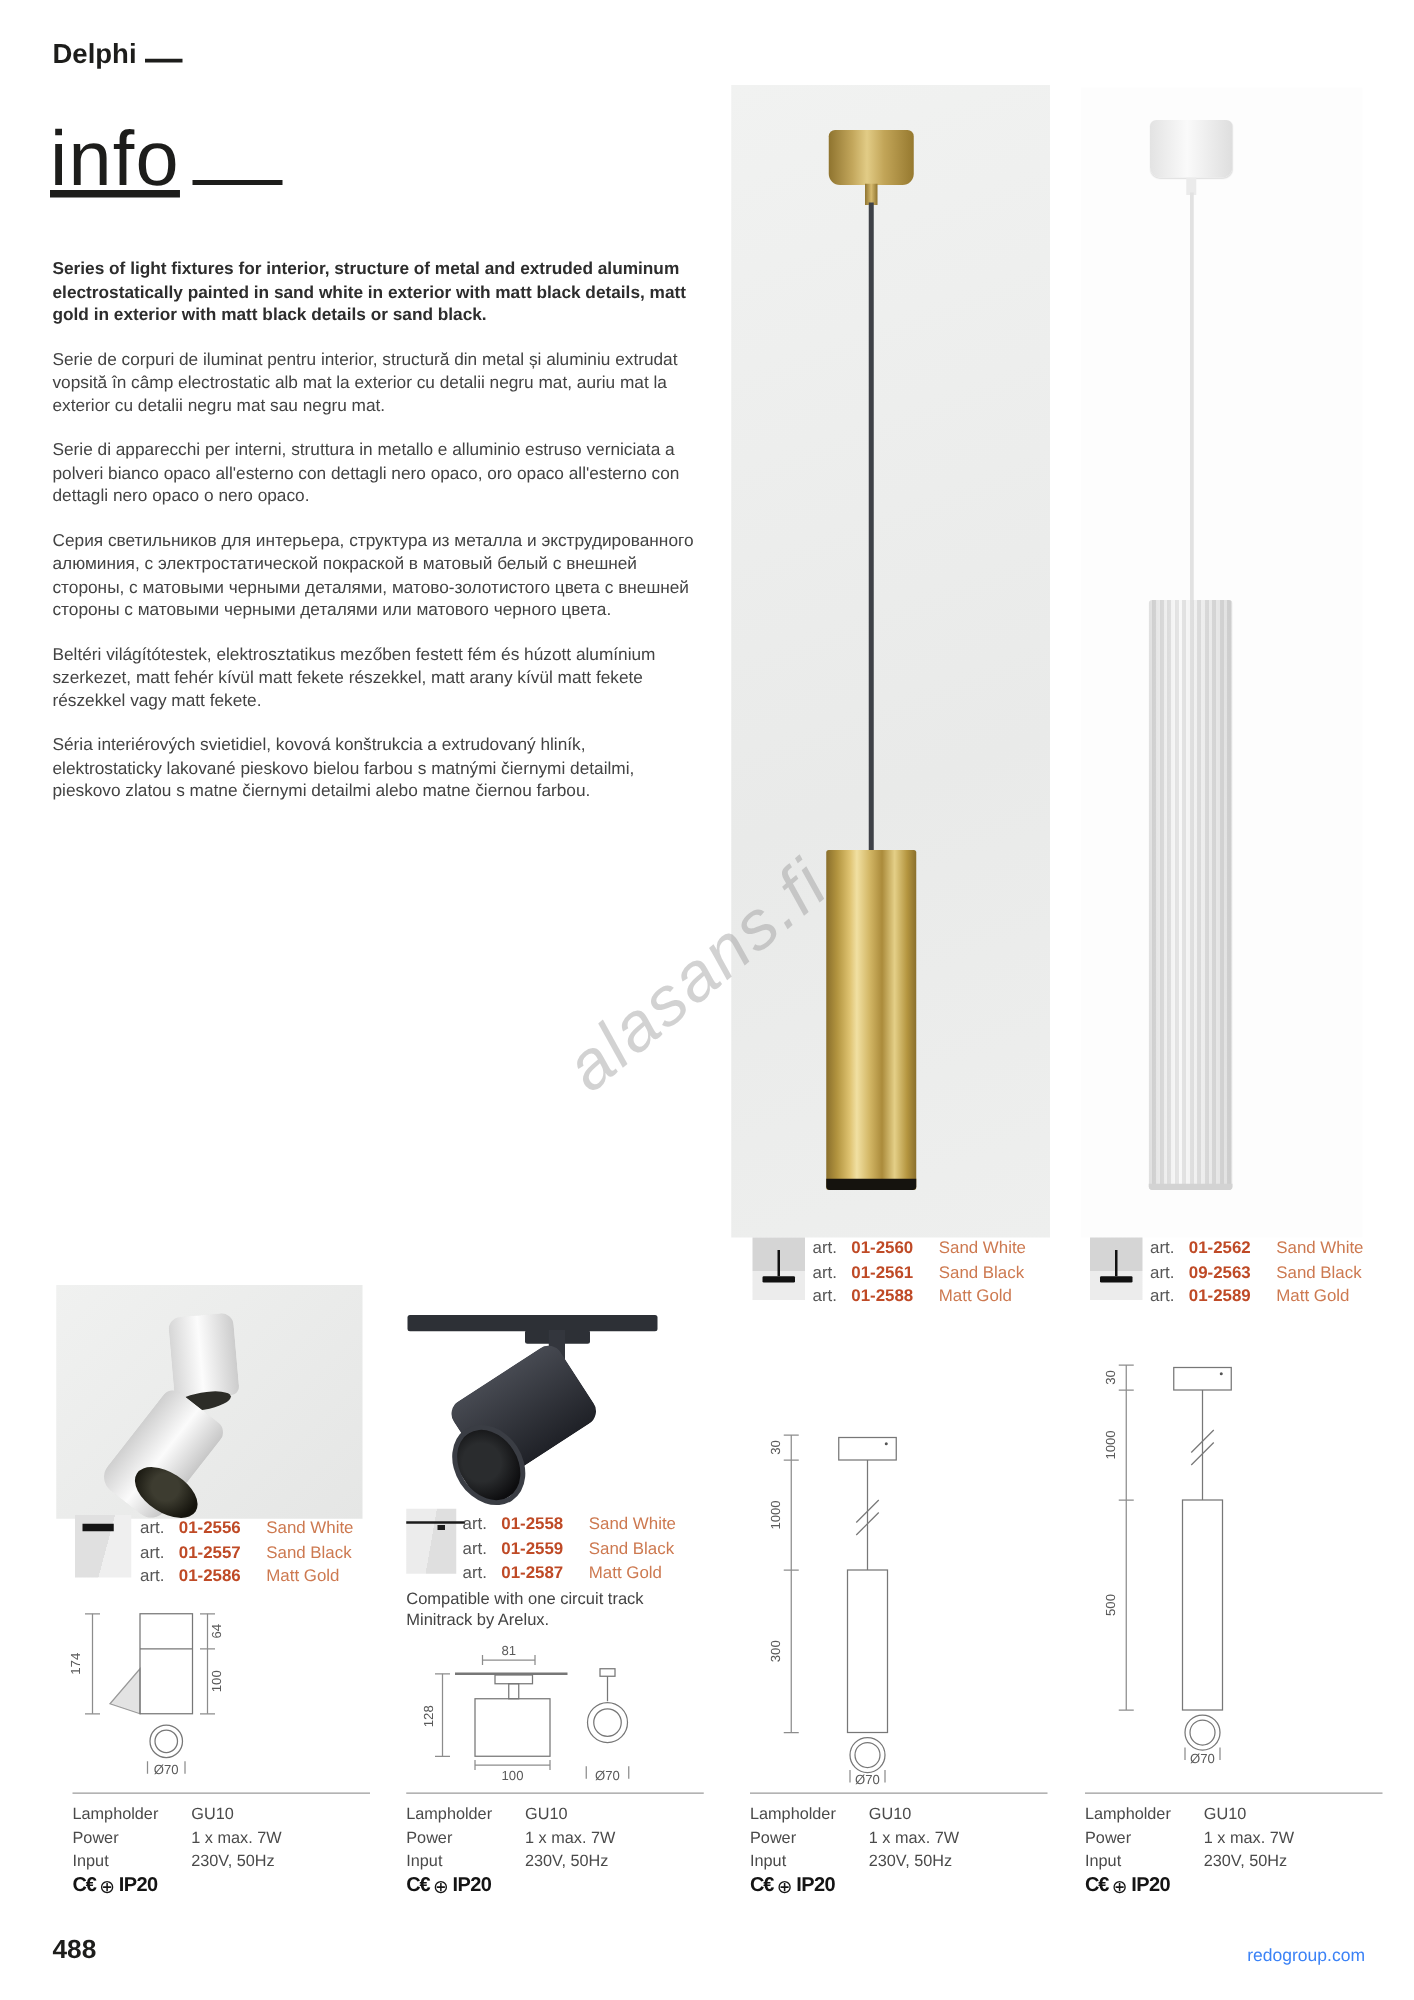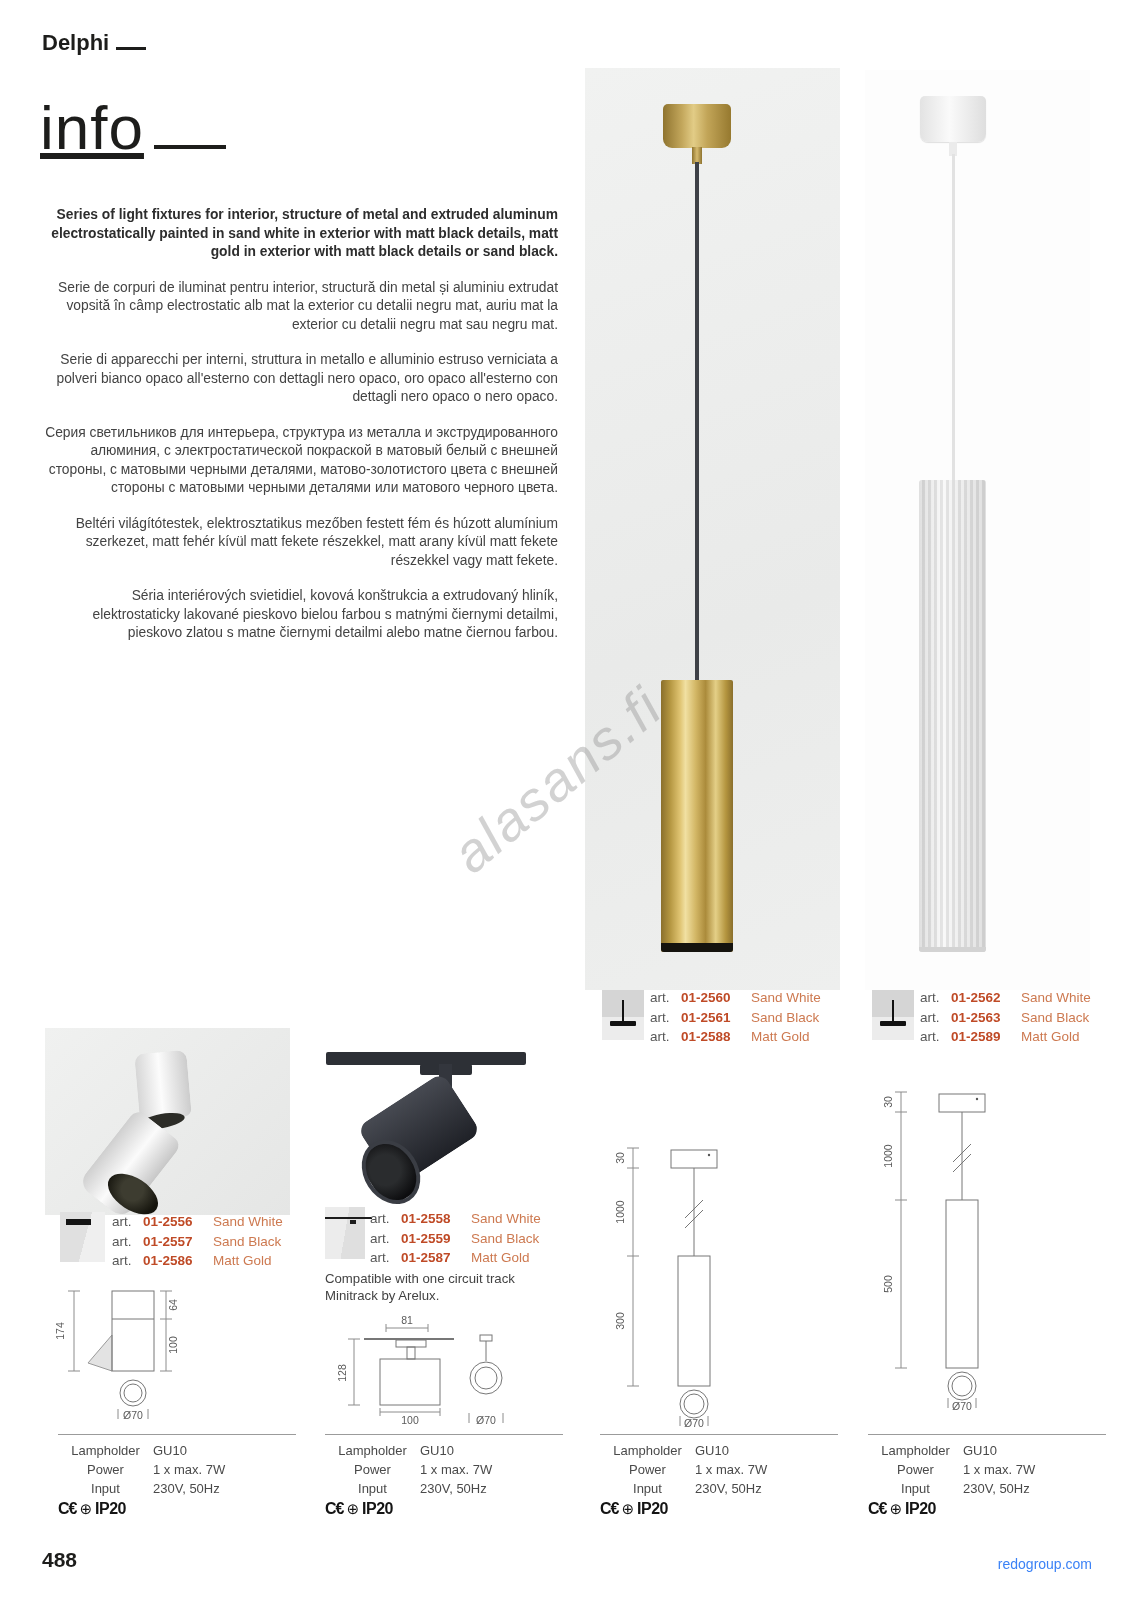--- a/index.html
+++ b/index.html
@@ -8,21 +8,21 @@
   .abs{position:absolute;}
 
   
   .brand{position:absolute;left:42px;top:30px;font-size:22px;font-weight:bold;color:#1d1d1b;}
   .uline-sm{display:inline-block;width:30px;border-bottom:3px solid #1d1d1b;margin-left:7px;vertical-align:baseline;}
   .info-title{position:absolute;left:40px;top:92px;font-size:62px;font-weight:200;color:#1d1d1b;letter-spacing:1px;text-decoration:underline;}
   .uline-lg{display:inline-block;width:72px;border-bottom:4px solid #1d1d1b;margin-left:10px;vertical-align:baseline;}
 
   
   .intro{position:absolute;left:42px;top:206px;width:516px;font-size:13.8px;line-height:18.5px;color:#434343;}
-  .intro p{margin:0 0 17px;text-align:right;}
+  .intro p{margin:0 0 17px;}
   .intro .lead{font-weight:bold;color:#2d2d2d;}
 
   
   .photo{position:absolute;}
   .photo-gold{left:585px;top:68px;width:255px;height:922px;background:linear-gradient(160deg,#f1f2f1 0%,#e9eae9 60%,#eeefee 100%);}
   .gold-canopy{position:absolute;left:78px;top:36px;width:68px;height:44px;border-radius:5px 5px 9px 9px;
     background:linear-gradient(90deg,#8f742f,#c3a75c 28%,#e2cc86 45%,#c2a558 65%,#96792f);}
   .gold-stem{position:absolute;left:107px;top:79px;width:10px;height:17px;background:linear-gradient(90deg,#8f742f,#d6ba6e,#8f742f);}
   .gold-cable{position:absolute;left:110px;top:94px;width:4px;height:520px;background:#3e4147;}
   .gold-tube{position:absolute;left:76px;top:612px;width:72px;height:272px;border-radius:2px;
@@ -76,21 +76,21 @@
   .icon-track .sq{position:absolute;left:25px;top:13px;width:6px;height:4px;background:#1c1c1c;}
 
   
   svg text{font-family:"Liberation Sans",sans-serif;font-size:10.5px;fill:#5a5a5a;}
   .dim{stroke:#8c8c8c;stroke-width:1;}
   .body{stroke:#777;fill:none;}
 
   
   .spec-table{position:absolute;top:1434px;width:238px;border-top:1px solid #9b9b9b;padding-top:6px;
     font-size:13px;color:#4a4a4a;}
-  .spec-row{display:flex;line-height:19px;text-align:center;}
+  .spec-row{display:flex;line-height:19px;}
   .spec-label{width:95px;}
   .spec-cert{margin-top:2px;display:flex;align-items:center;gap:3px;color:#141414;font-weight:bold;}
   .ce{font-size:16px;letter-spacing:-1px;}
   .circ{font-size:15px;font-weight:normal;}
   .ip{font-size:16px;letter-spacing:-.5px;}
 
   
   .watermark{position:absolute;left:387px;top:748px;width:340px;text-align:center;transform:rotate(-40deg);
     font-size:55px;font-style:italic;letter-spacing:2px;color:rgba(148,148,148,.42);z-index:6;pointer-events:none;}
 
@@ -181,21 +181,21 @@
       </svg>
   </div>
   <div class="art-block" style="left:920px;top:990px;">
     <div class="art-row">
         <span class="art-lab">art.</span>
         <span class="art-code">01-2562</span>
         <span class="art-fin">Sand White</span>
       </div>
     <div class="art-row">
         <span class="art-lab">art.</span>
-        <span class="art-code">01-2563</span>
+        <span class="art-code">09-2563</span>
         <span class="art-fin">Sand Black</span>
       </div>
     <div class="art-row">
         <span class="art-lab">art.</span>
         <span class="art-code">01-2589</span>
         <span class="art-fin">Matt Gold</span>
       </div>
   </div>
 
   <div class="thumb icon-spot" style="left:60px;top:1212px;">

